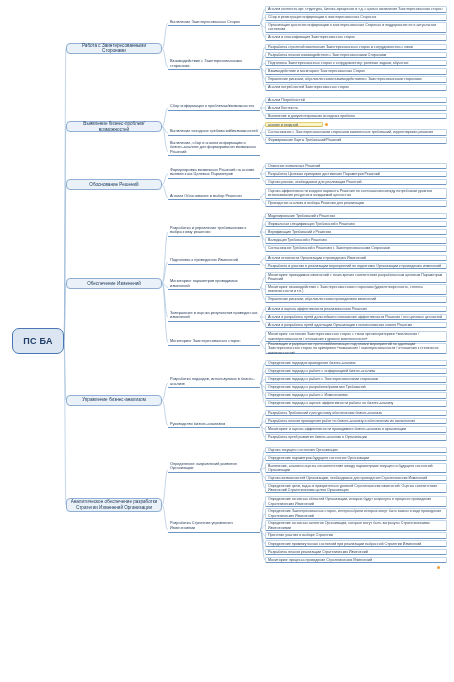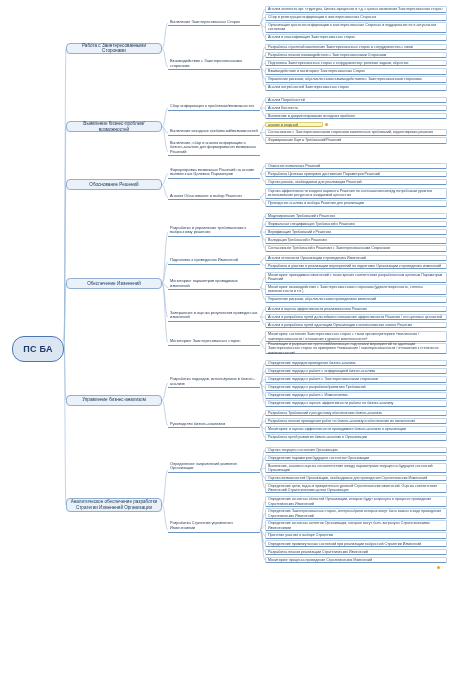--- a/index.html
+++ b/index.html
@@ -25,28 +25,27 @@
     position:absolute;
     box-sizing:border-box;
     line-height:1.18;
     color:#2b3a55;
     white-space:normal;
   }
   
   .n-root{
     background:#dce6f2;
     border:1.4px solid #4a77b4;
-    border-radius:12px;
+    border-radius:7px;
     color:#1d3b63;
     font-size:9px;
     font-weight:bold;
     text-align:center;
     display:flex;align-items:center;justify-content:center;
     letter-spacing:.3px;
-    margin-top:8px;
   }
   
   .n-l1{
     background:#eaf1f8;
     border:1px solid #8fb0d4;
     border-radius:4px;
     font-size:4.6px;
     text-align:center;
     display:flex;align-items:center;justify-content:center;
     padding:1px 3px;

